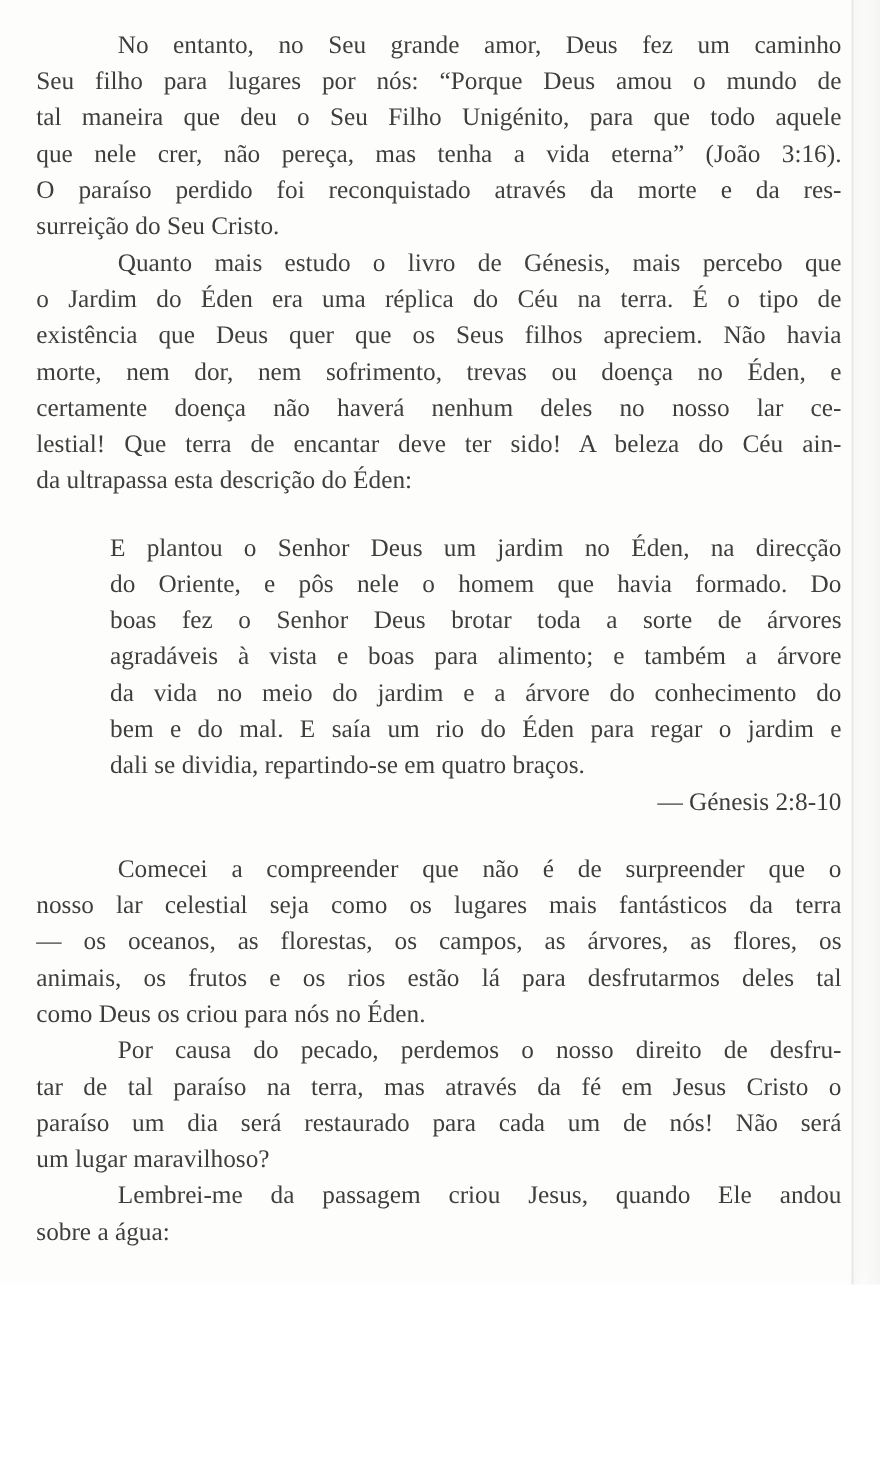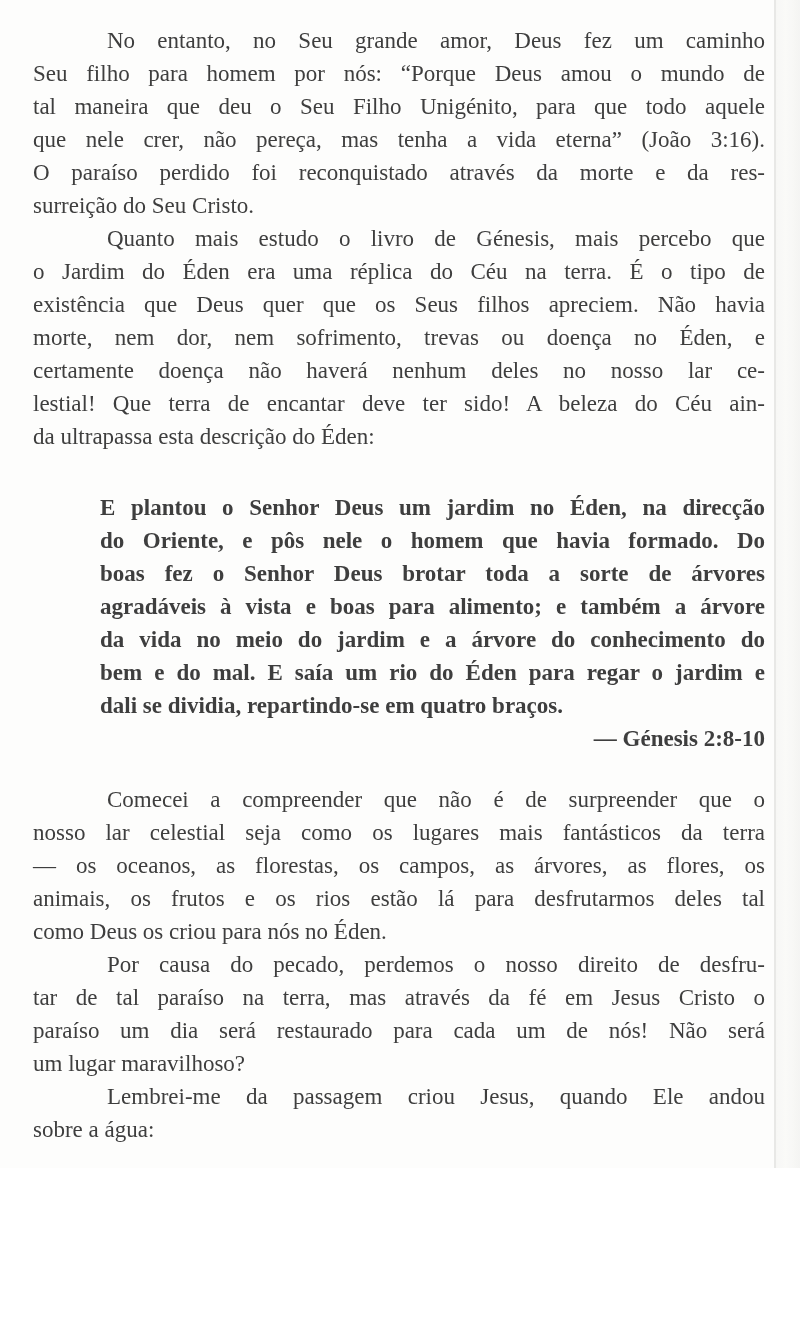--- a/index.html
+++ b/index.html
@@ -39,25 +39,24 @@
     text-align: justify;
     text-align-last: justify;
   }
   .line.last {
     text-align-last: left;
   }
   .line.indent {
     text-indent: 74px;
   }
   .quote {
-    margin-top: 38px;
+    margin-top: 28px;
     margin-bottom: 28px;
     margin-left: 67px;
     width: 665px;
-    font-weight: bold;
   }
   .attribution {
     text-align: right;
   }
   .page-number {
     position: absolute;
     top: 1278px;
     left: 0;
     width: 800px;
     text-align: center;
@@ -69,21 +68,21 @@
 </style>
 </head>
 <body>
 
 <div class="page">
 
   <div class="text-column">
 
     <div class="para">
         <div class="line indent">No entanto, no Seu grande amor, Deus fez um caminho</div>
-        <div class="line">Seu filho para homem por nós: “Porque Deus amou o mundo de</div>
+        <div class="line">Seu filho para lugares por nós: “Porque Deus amou o mundo de</div>
         <div class="line">tal maneira que deu o Seu Filho Unigénito, para que todo aquele</div>
         <div class="line">que nele crer, não pereça, mas tenha a vida eterna” (João 3:16).</div>
         <div class="line">O paraíso perdido foi reconquistado através da morte e da res-</div>
         <div class="line last">surreição do Seu Cristo.</div>
       </div>
 
     <div class="para">
         <div class="line indent">Quanto mais estudo o livro de Génesis, mais percebo que</div>
         <div class="line">o Jardim do Éden era uma réplica do Céu na terra. É o tipo de</div>
         <div class="line">existência que Deus quer que os Seus filhos apreciem. Não havia</div>

